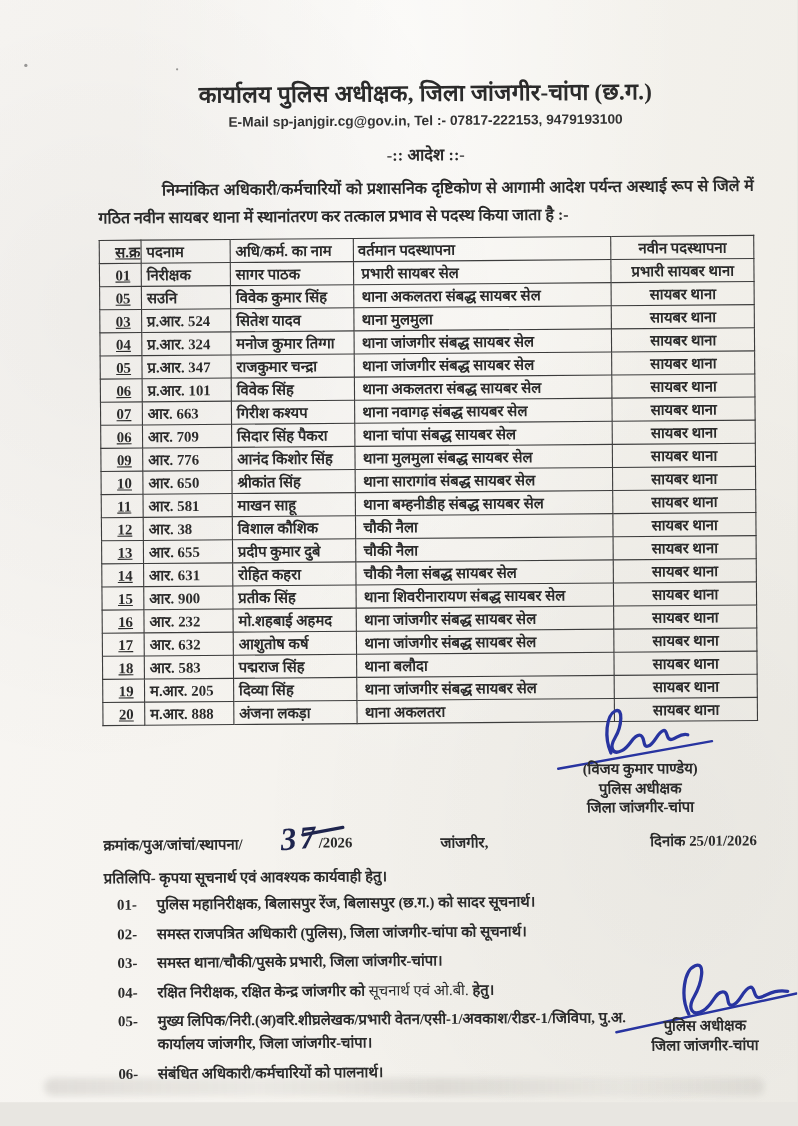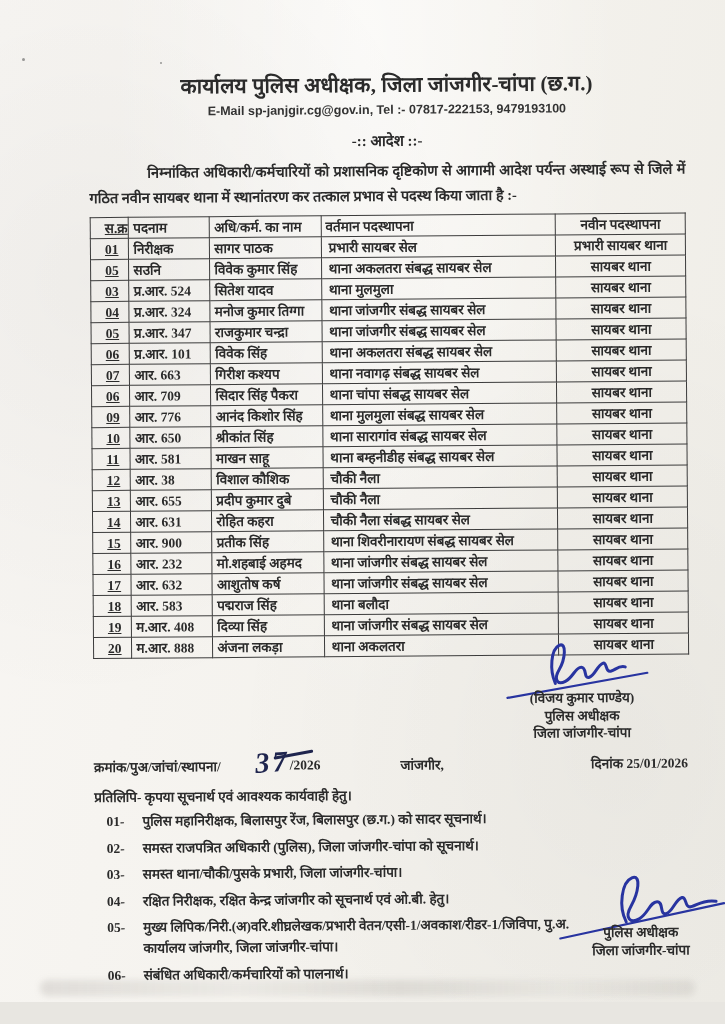--- a/index.html
+++ b/index.html
@@ -59,21 +59,21 @@
     background:#1f254e;transform:rotate(-6deg);border-radius:2px;
   }
   .ref-year{}
   .ref-place{margin-left:80px;}
   .ref-date{margin-left:auto;margin-right:2px;}
 
   .copies-heading{font-size:13.5px;font-weight:600;margin-top:4px;}
   .copy-item{display:flex;margin-top:5.5px;font-size:13.5px;font-weight:600;line-height:21px;}
   .copy-num{width:36px;margin-left:12px;flex:none;}
   .copy-text{flex:1;}
-  .copy-text b{font-weight:700;}
+  .copy-text b{font-weight:400;}
 
   .sig-bottom{position:absolute;left:428px;top:872px;width:235px;text-align:center;}
   .sig-bottom .scribble{display:block;margin:0 auto -18px auto;}
 
   .scribble path{fill:none;stroke:#2834a0;stroke-width:3;stroke-linecap:round;stroke-linejoin:round;}
   .scribble .thin{stroke-width:2.2;}
 </style>
 </head>
 <body>
 
@@ -251,21 +251,21 @@
             <tr>
               <td class="c0">18</td>
               <td class="c1">आर. 583</td>
               <td class="c2">पद्मराज सिंह</td>
               <td class="c3">थाना बलौदा</td>
               <td class="c4">सायबर थाना</td>
             </tr>
 
             <tr>
               <td class="c0">19</td>
-              <td class="c1">म.आर. 408</td>
+              <td class="c1">म.आर. 205</td>
               <td class="c2">दिव्या सिंह</td>
               <td class="c3">थाना जांजगीर संबद्ध सायबर सेल</td>
               <td class="c4">सायबर थाना</td>
             </tr>
 
             <tr>
               <td class="c0">20</td>
               <td class="c1">म.आर. 888</td>
               <td class="c2">अंजना लकड़ा</td>
               <td class="c3">थाना अकलतरा</td>

